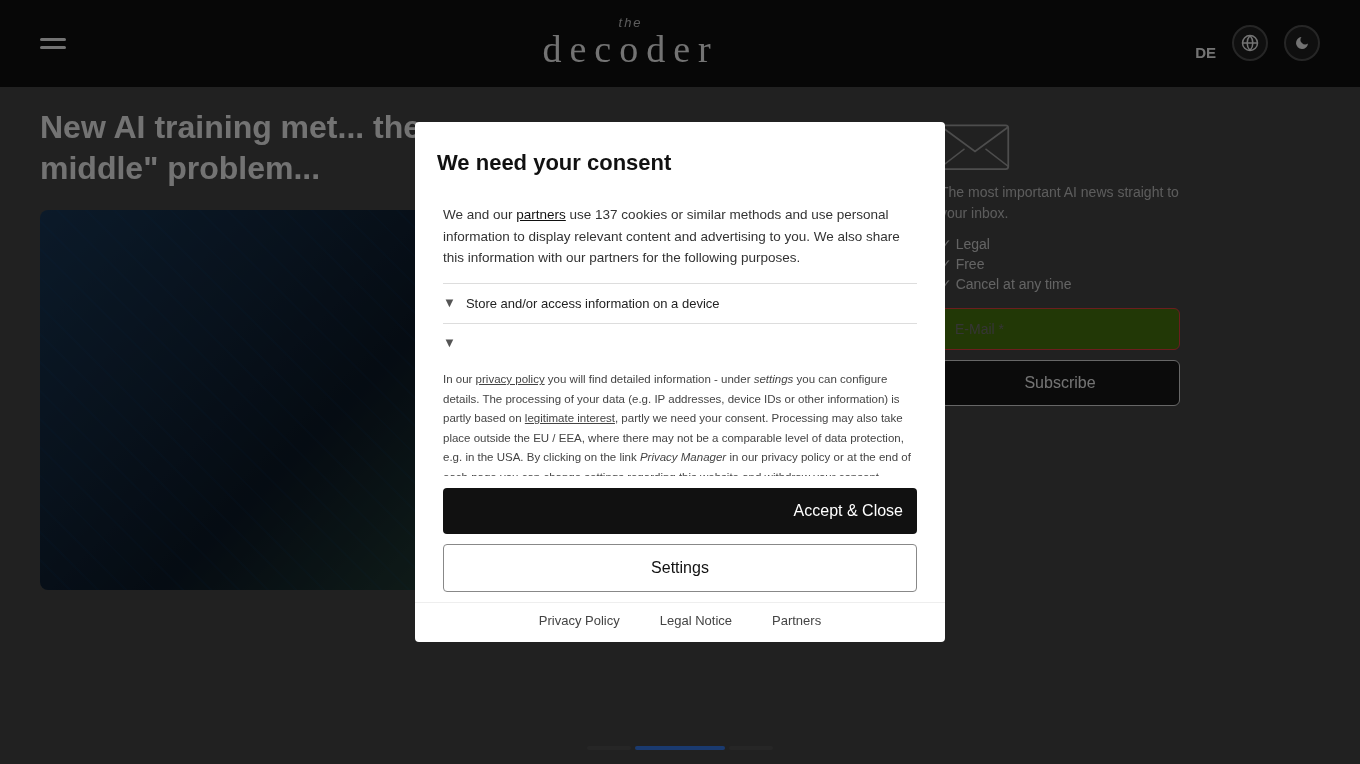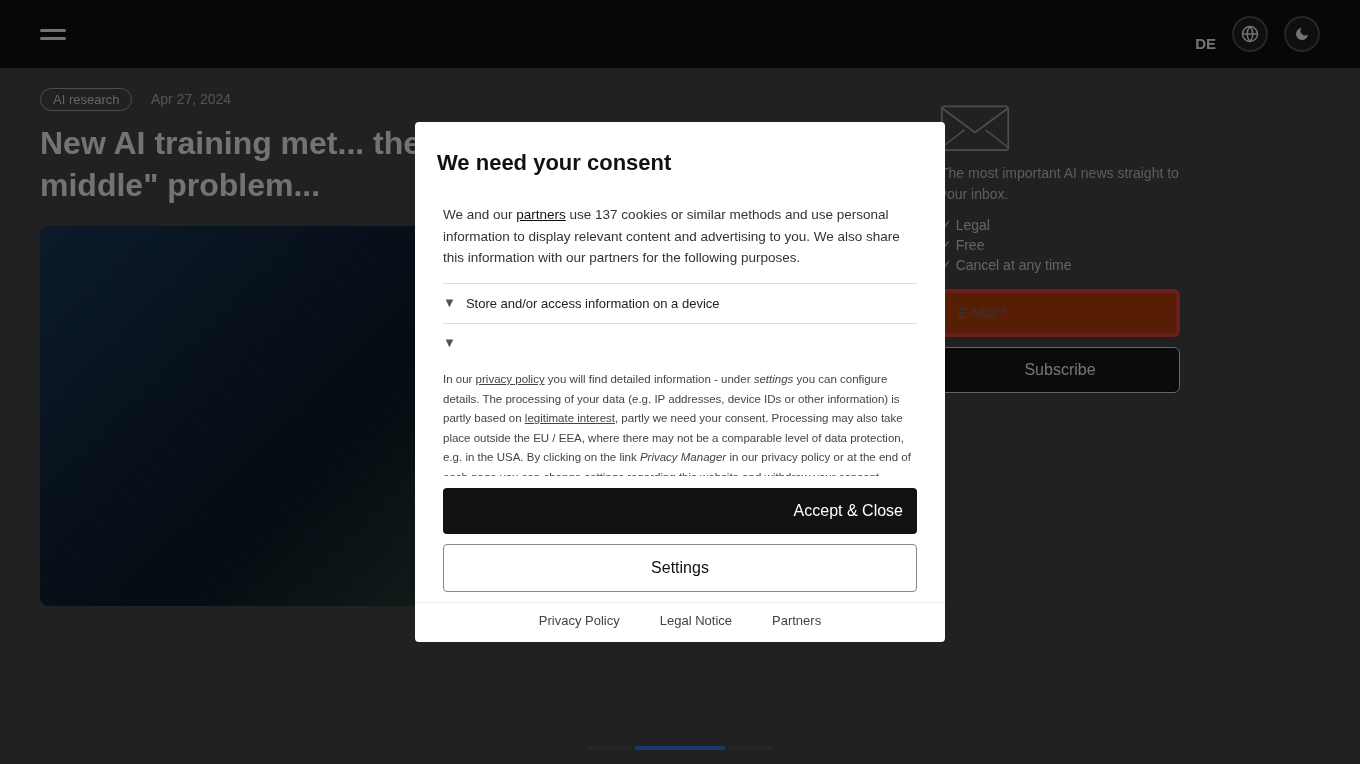--- a/index.html
+++ b/index.html
@@ -192,23 +192,23 @@
       font-size: 14px;
       margin-bottom: 4px;
     }
     .newsletter-features li::before {
       content: '✓ ';
       color: #ddd;
     }
     .email-input {
       width: 100%;
       padding: 12px 14px;
-      border: 4px solid #ef4444;
+      border: 1px solid #ef4444;
       border-radius: 6px;
-      background: #c2410c;
+      background: #4d7c0f;
       color: #fff;
       font-size: 14px;
       margin-bottom: 10px;
     }
     .subscribe-btn {
       width: 100%;
       padding: 13px;
       background: #1a1a1a;
       border: 1px solid #e5e5e5;
       color: #fff;
@@ -394,44 +394,44 @@
 <div class="overlay"></div>
 
 <div class="progress-bar"></div>
 
 <div class="site-header">
   <div class="hamburger-icon">
     <span></span>
     <span></span>
   </div>
 
+  <div class="logo-container">
+    <span class="logo-the">the</span>
+    <span class="logo-decoder">decoder</span>
+  </div>
 
   <div class="header-right">
     <span class="lang-de">DE</span>
     <div class="globe-btn">
       <svg width="18" height="18" viewBox="0 0 24 24" fill="none" stroke="white" stroke-width="2">
         <circle cx="12" cy="12" r="10"></circle>
         <path d="M2 12h20M12 2a15 15 0 0 1 0 20M12 2a15 15 0 0 0 0 20"></path>
       </svg>
     </div>
     <div class="moon-btn">
       <svg width="16" height="16" viewBox="0 0 24 24" fill="white">
         <path d="M21 12.79A9 9 0 1 1 11.21 3 7 7 0 0 0 21 12.79z"></path>
       </svg>
     </div>
   </div>
 </div>
 
 <div class="site-content">
 
   <div class="main-article">
-    <div>
-      <span class="article-tag">AI research</span>
-      <span class="article-date">Apr 27, 2024</span>
-    </div>
     <h1 class="article-title">New AI training met... the-middle" problem...</h1>
     <div class="article-image">
       <div class="article-image-overlay"></div>
     </div>
   </div>
 
   <div class="newsletter-sidebar">
     <div class="newsletter-icon">
       <svg class="envelope-svg" viewBox="0 0 80 60" fill="none">
         <rect x="2" y="8" width="76" height="50" rx="3" stroke="#aaa" stroke-width="2" fill="none"></rect>

